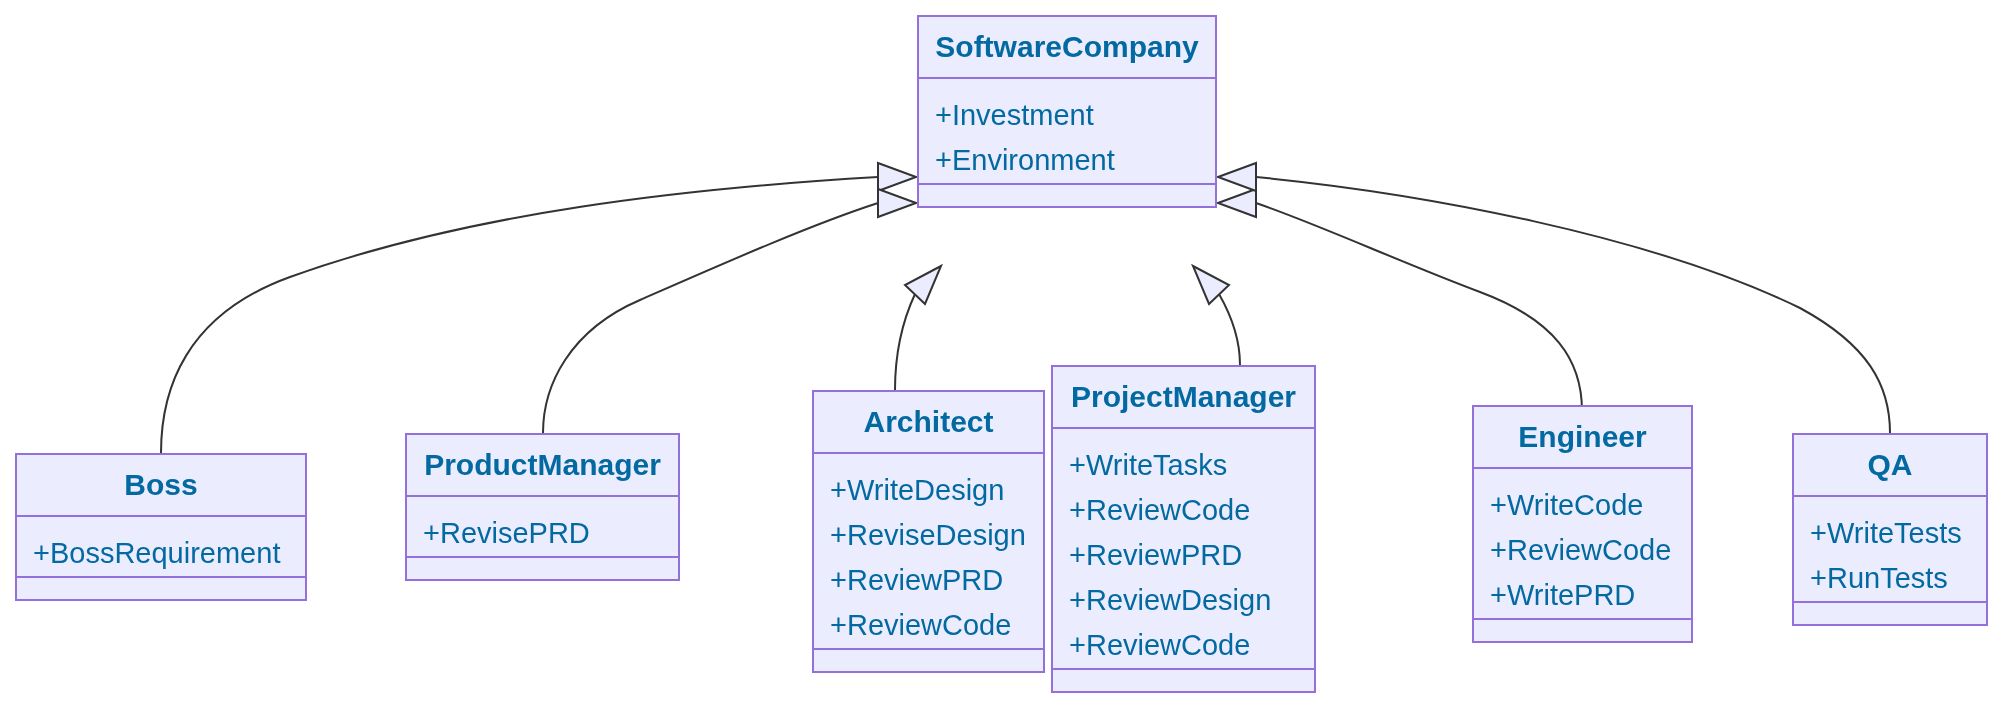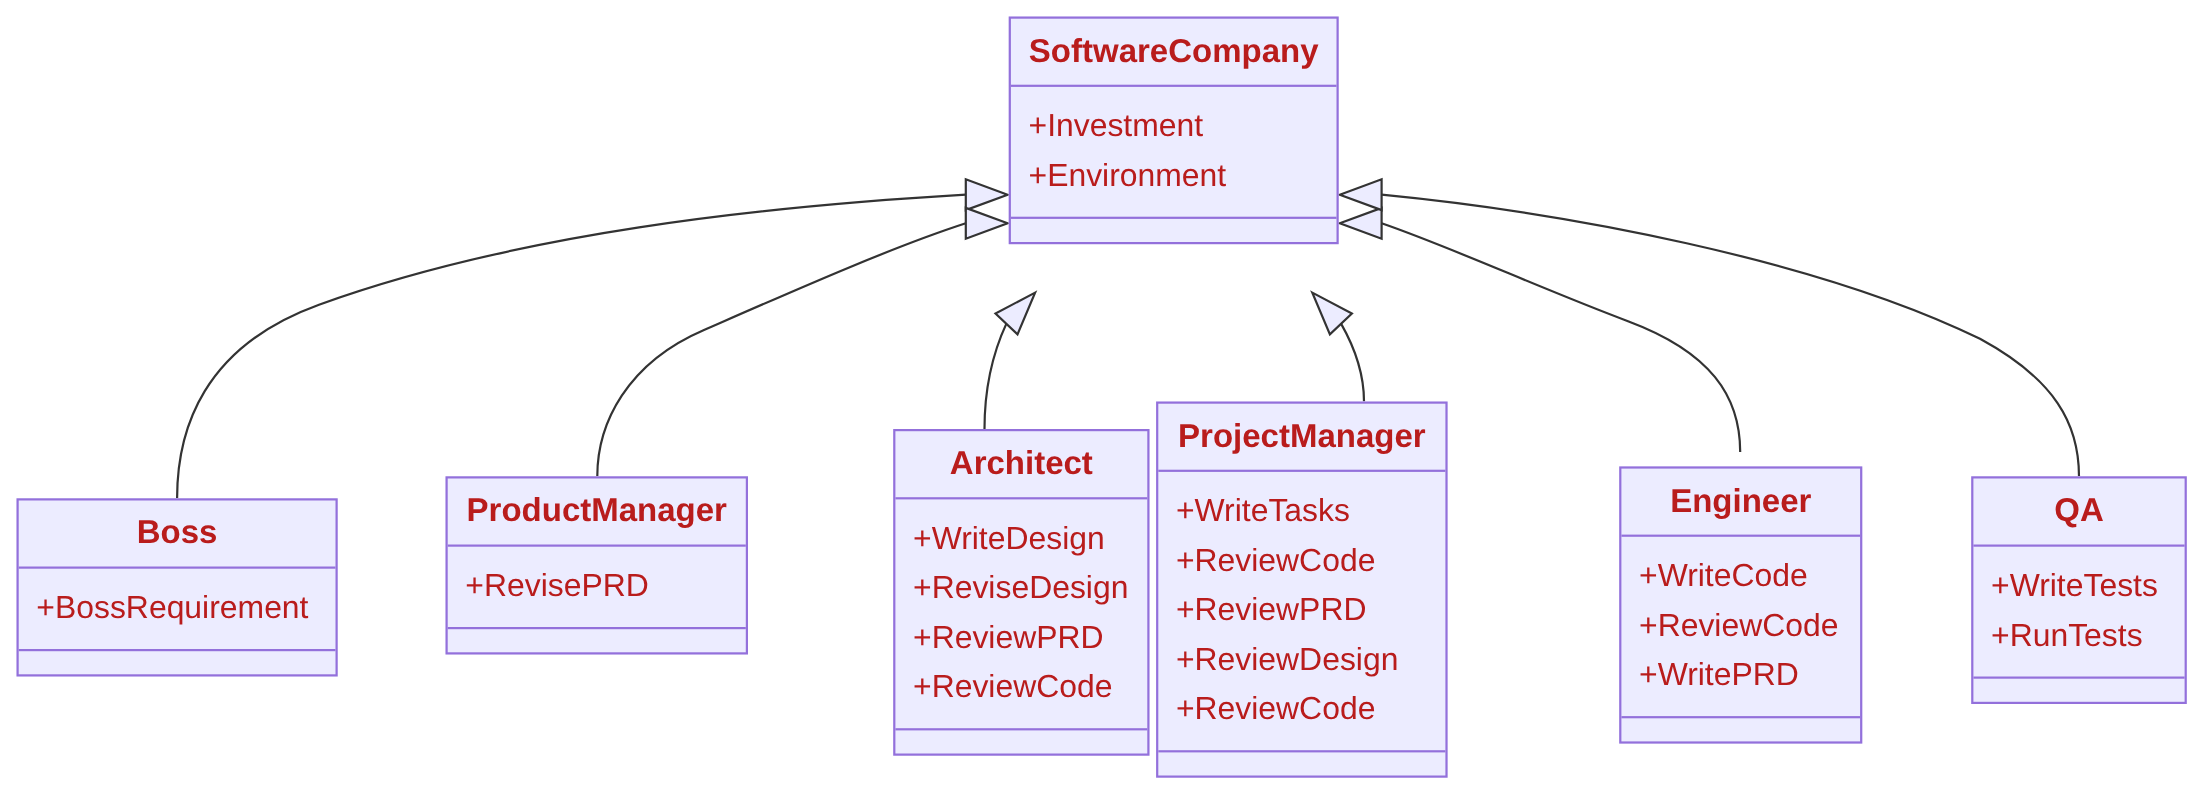--- a/index.html
+++ b/index.html
@@ -11,31 +11,31 @@
     overflow:hidden;
   }
   svg.edge-layer{position:absolute;left:0;top:0;width:2003px;height:722px;}
   svg.edge-layer path{fill:none;stroke:#333333;stroke-width:2px;}
   svg.edge-layer polygon{fill:#ECECFF;stroke:#333333;stroke-width:2px;stroke-linejoin:miter;}
   .class-node{
     position:absolute;
     background:#ECECFF;
     border:2px solid #9370DB;
     box-sizing:border-box;
-    color:#b91c1c;
+    color:#0369a1;
   }
   .node-title{
     height:60px;
     display:flex;align-items:center;justify-content:center;
     font-weight:bold;font-size:30px;
     border-bottom:2px solid #9370DB;
     white-space:nowrap;
   }
   .node-attrs{
-    padding:14px 8px 14px 16px;
+    padding:14px 8px 0 16px;
     border-bottom:2px solid #9370DB;
   }
   .attr{font-size:29px;line-height:45px;white-space:nowrap;}
   .node-methods{height:21px;}
 </style>
 </head>
 <body>
 
 <div class="canvas">
 
@@ -107,21 +107,21 @@
     <div class="node-attrs">
       <div class="attr">+WriteTasks</div>
       <div class="attr">+ReviewCode</div>
       <div class="attr">+ReviewPRD</div>
       <div class="attr">+ReviewDesign</div>
       <div class="attr">+ReviewCode</div>
     </div>
     <div class="node-methods"></div>
   </div>
 
-  <div class="class-node" style="left:1472px;top:424px;width:221px;">
+  <div class="class-node" style="left:1472px;top:405px;width:221px;">
     <div class="node-title">Engineer</div>
     <div class="node-attrs">
       <div class="attr">+WriteCode</div>
       <div class="attr">+ReviewCode</div>
       <div class="attr">+WritePRD</div>
     </div>
     <div class="node-methods"></div>
   </div>
 
   <div class="class-node" style="left:1792px;top:433px;width:196px;">

